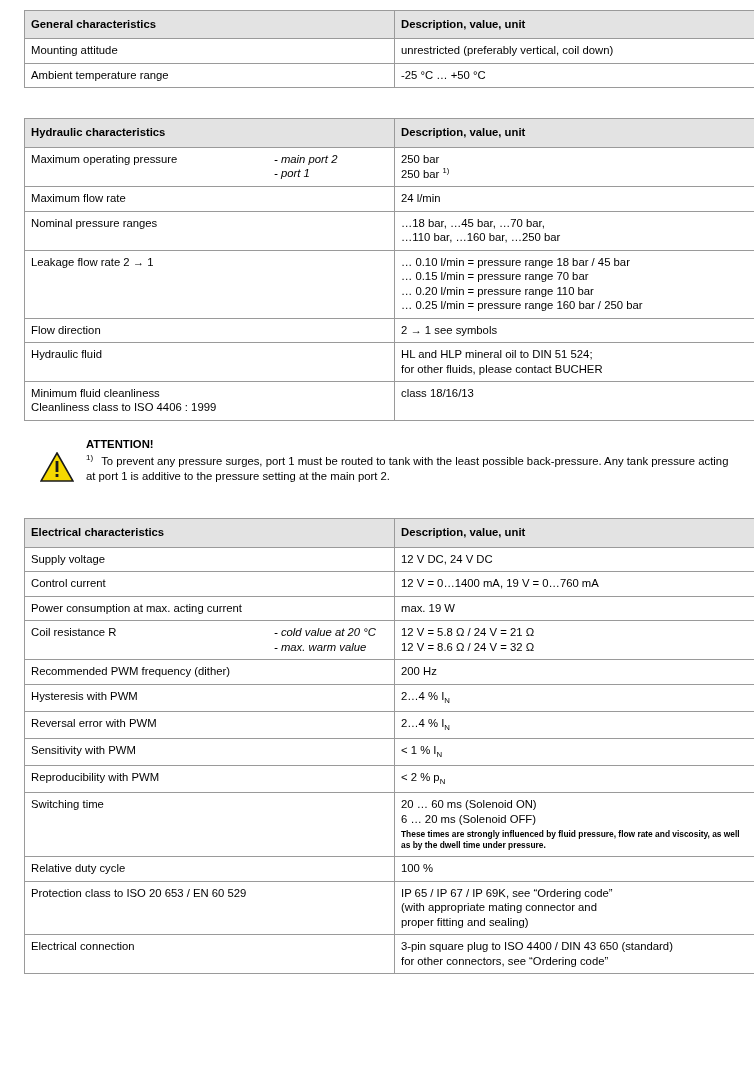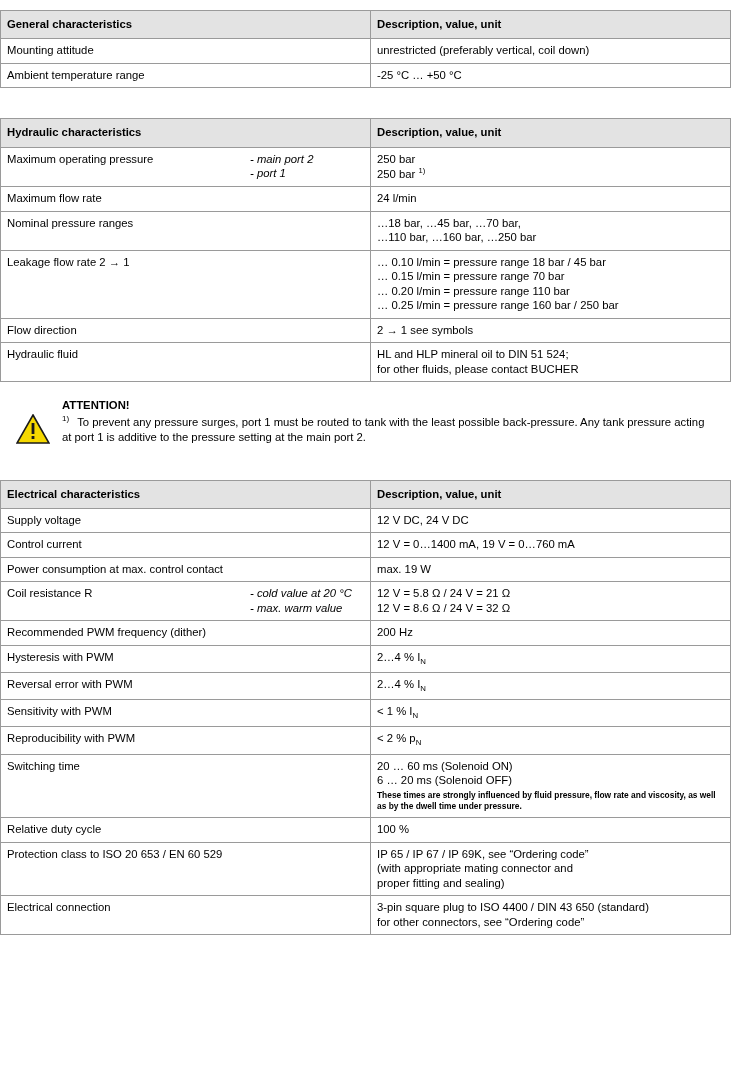--- a/index.html
+++ b/index.html
@@ -10,21 +10,21 @@
   body {
     width: 754px;
     height: 1070px;
     font-family: "Liberation Sans", sans-serif;
     font-size: 11.3px;
     color: #000000;
     position: relative;
     overflow: hidden;
   }
   .page {
-    padding: 10px 12px 0 0;
+    padding: 10px 12px 0 24px;
     border-radius: 16px;
   }
   table.spec {
     width: 730px;
     border-collapse: collapse;
     table-layout: fixed;
     margin: 0 0 0 0;
   }
   table.spec col.c1 { width: 370px; }
   table.spec col.c2 { width: 360px; }
@@ -188,20 +188,27 @@
       <tr>
         <td>Hydraulic fluid</td>
         <td>
           <span class="sub-line">HL and HLP mineral oil to DIN 51 524;</span>
           <span class="sub-line">for other fluids, please contact BUCHER</span>
         </td>
       </tr>
 
 
 
+      <tr>
+        <td>
+          <span class="sub-line">Minimum fluid cleanliness</span>
+          <span class="sub-line">Cleanliness class to ISO 4406 : 1999</span>
+        </td>
+        <td>class 18/16/13</td>
+      </tr>
     </tbody>
   </table>
 
   <div class="attention">
     <div class="warn-icon">
       <svg class="warn-tri" viewBox="0 0 34 30" xmlns="http://www.w3.org/2000/svg">
         <polygon points="17,1 33,29 1,29" fill="#f5d800" stroke="#1a1a1a" stroke-width="1.6"></polygon>
         <rect x="15.6" y="9" width="2.8" height="11" fill="#1a1a1a"></rect>
         <rect x="15.6" y="22" width="2.8" height="3" fill="#1a1a1a"></rect>
       </svg>
@@ -228,21 +235,21 @@
     <tbody>
       <tr>
         <td>Supply voltage</td>
         <td>12 V DC, 24 V DC</td>
       </tr>
       <tr>
         <td>Control current</td>
         <td>12 V = 0…1400 mA, 19 V = 0…760 mA</td>
       </tr>
       <tr>
-        <td>Power consumption at max. control contact</td>
+        <td>Power consumption at max. acting current</td>
         <td>max. 19 W</td>
       </tr>
 
       <tr>
         <td>
           <div class="two-col">
             <span class="lbl">Coil resistance R</span>
             <span class="sub">
               <span class="sub-line">- cold value at 20 °C</span>
               <span class="sub-line">- max. warm value</span>

